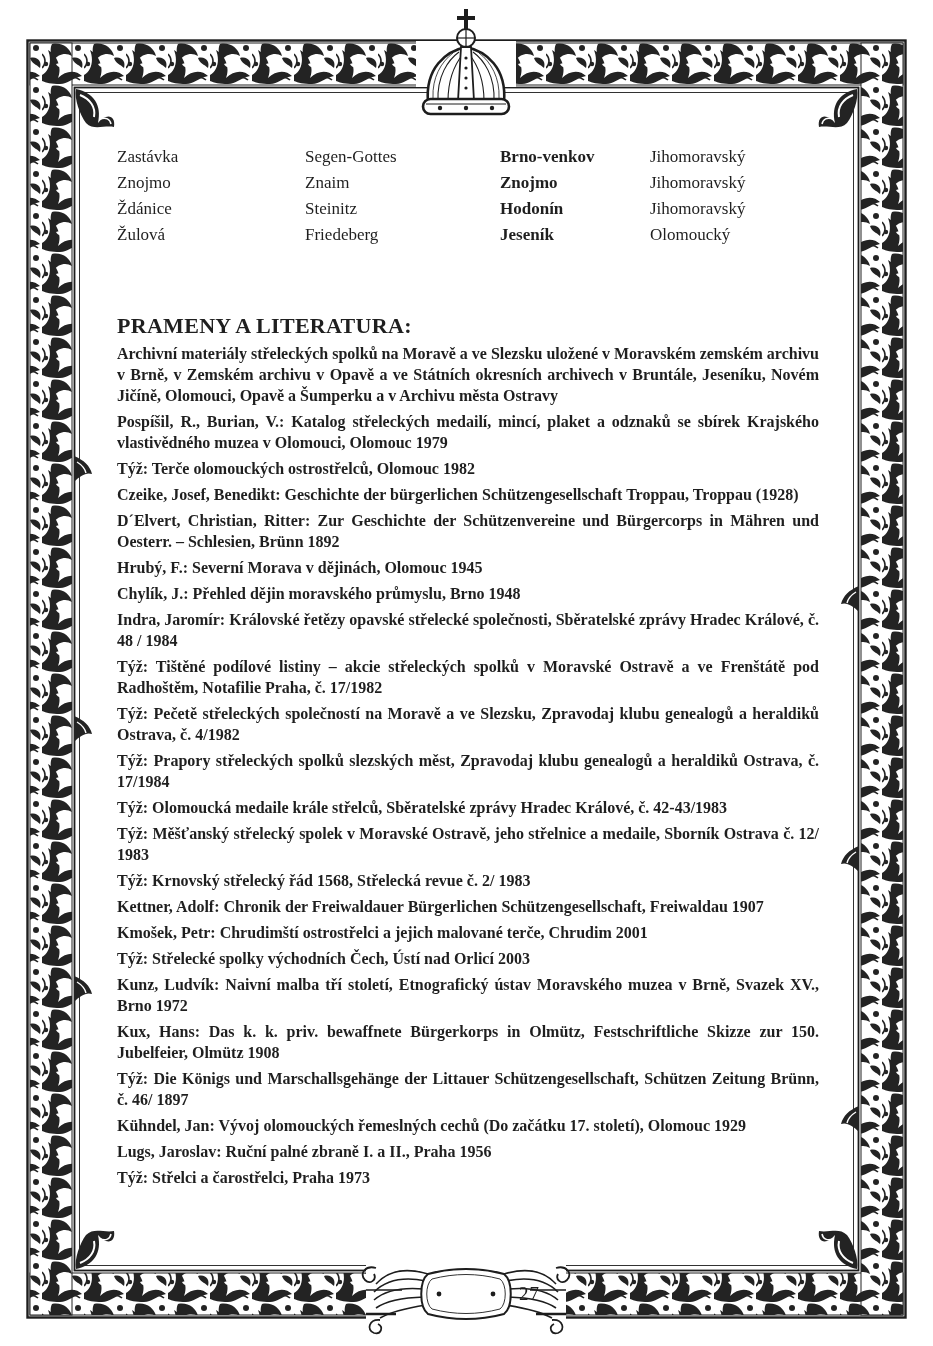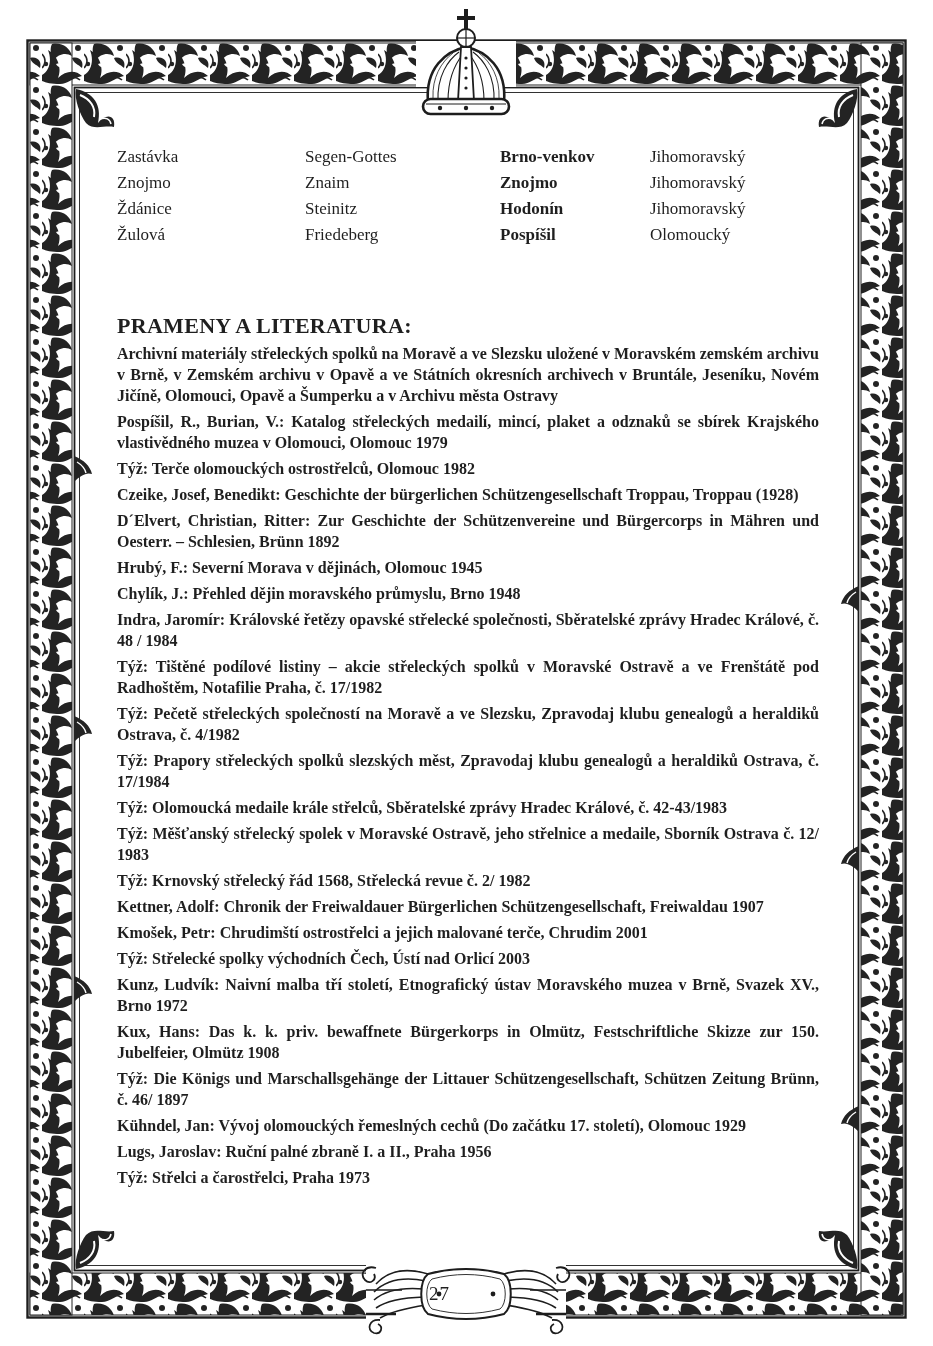--- a/index.html
+++ b/index.html
@@ -36,23 +36,23 @@
     font-size:16px;
     line-height:21px;
     text-align:justify;
     margin-top:5px;
     font-weight:bold;
   }
   .entry.first { margin-top:5px; }
 
   .page-number {
     position:absolute;
-    left:429px; top:1283px;
+    left:440px; top:1283px;
     width:100px;
-    text-align:left;
+    text-align:right;
     font-size:19px;
     line-height:22px;
     z-index:3;
     letter-spacing:1px;
   }
 </style>
 </head>
 <body>
 
 <div class="page">
@@ -180,41 +180,41 @@
       </div>
       <div class="places-row">
         <div class="places-cell c0">Ždánice</div>
         <div class="places-cell c1">Steinitz</div>
         <div class="places-cell c2">Hodonín</div>
         <div class="places-cell c3">Jihomoravský</div>
       </div>
       <div class="places-row">
         <div class="places-cell c0">Žulová</div>
         <div class="places-cell c1">Friedeberg</div>
-        <div class="places-cell c2">Pospíšil</div>
+        <div class="places-cell c2">Jeseník</div>
         <div class="places-cell c3">Olomoucký</div>
       </div>
     </div>
 
     <h2 class="section-heading">PRAMENY A LITERATURA:</h2>
 
     <p class="entry first">Archivní materiály střeleckých spolků na Moravě a ve Slezsku uložené v Moravském zemském archivu v Brně, v Zemském archivu v Opavě a ve Státních okresních archivech v Bruntále, Jeseníku, Novém Jičíně, Olomouci, Opavě a Šumperku a v Archivu města Ostravy</p>
     <p class="entry">Pospíšil, R., Burian, V.: Katalog střeleckých medailí, mincí, plaket a odznaků se sbírek Krajského vlastivědného muzea v Olomouci, Olomouc 1979</p>
     <p class="entry">Týž: Terče olomouckých ostrostřelců, Olomouc 1982</p>
     <p class="entry">Czeike, Josef, Benedikt: Geschichte der bürgerlichen Schützengesellschaft Troppau, Troppau (1928)</p>
     <p class="entry">D´Elvert, Christian, Ritter: Zur Geschichte der Schützenvereine und Bürgercorps in Mähren und Oesterr. – Schlesien, Brünn 1892</p>
     <p class="entry">Hrubý, F.: Severní Morava v dějinách, Olomouc 1945</p>
     <p class="entry">Chylík, J.: Přehled dějin moravského průmyslu, Brno 1948</p>
     <p class="entry">Indra, Jaromír: Královské řetězy opavské střelecké společnosti, Sběratelské zprávy Hradec Králové, č. 48 / 1984</p>
     <p class="entry">Týž: Tištěné podílové listiny – akcie střeleckých spolků v Moravské Ostravě a ve Frenštátě pod Radhoštěm, Notafilie Praha, č. 17/1982</p>
     <p class="entry">Týž: Pečetě střeleckých společností na Moravě a ve Slezsku, Zpravodaj klubu genealogů a heraldiků Ostrava, č. 4/1982</p>
     <p class="entry">Týž: Prapory střeleckých spolků slezských měst, Zpravodaj klubu genealogů a heraldiků Ostrava, č. 17/1984</p>
     <p class="entry">Týž: Olomoucká medaile krále střelců, Sběratelské zprávy Hradec Králové, č. 42-43/1983</p>
     <p class="entry">Týž: Měšťanský střelecký spolek v Moravské Ostravě, jeho střelnice a medaile, Sborník Ostrava č. 12/ 1983</p>
-    <p class="entry">Týž: Krnovský střelecký řád 1568, Střelecká revue č. 2/ 1982</p>
+    <p class="entry">Týž: Krnovský střelecký řád 1568, Střelecká revue č. 2/ 1983</p>
     <p class="entry">Kettner, Adolf: Chronik der Freiwaldauer Bürgerlichen Schützengesellschaft, Freiwaldau 1907</p>
     <p class="entry">Kmošek, Petr: Chrudimští ostrostřelci a jejich malované terče, Chrudim 2001</p>
     <p class="entry">Týž: Střelecké spolky východních Čech, Ústí nad Orlicí 2003</p>
     <p class="entry">Kunz, Ludvík: Naivní malba tří století, Etnografický ústav Moravského muzea v Brně, Svazek XV., Brno 1972</p>
     <p class="entry">Kux, Hans: Das k. k. priv. bewaffnete Bürgerkorps in Olmütz, Festschriftliche Skizze zur 150. Jubelfeier, Olmütz 1908</p>
     <p class="entry">Týž: Die Königs und Marschallsgehänge der Littauer Schützengesellschaft, Schützen Zeitung Brünn, č. 46/ 1897</p>
     <p class="entry">Kühndel, Jan: Vývoj olomouckých řemeslných cechů (Do začátku 17. století), Olomouc 1929</p>
     <p class="entry">Lugs, Jaroslav: Ruční palné zbraně I. a II., Praha 1956</p>
     <p class="entry">Týž: Střelci a čarostřelci, Praha 1973</p>
   </div>

